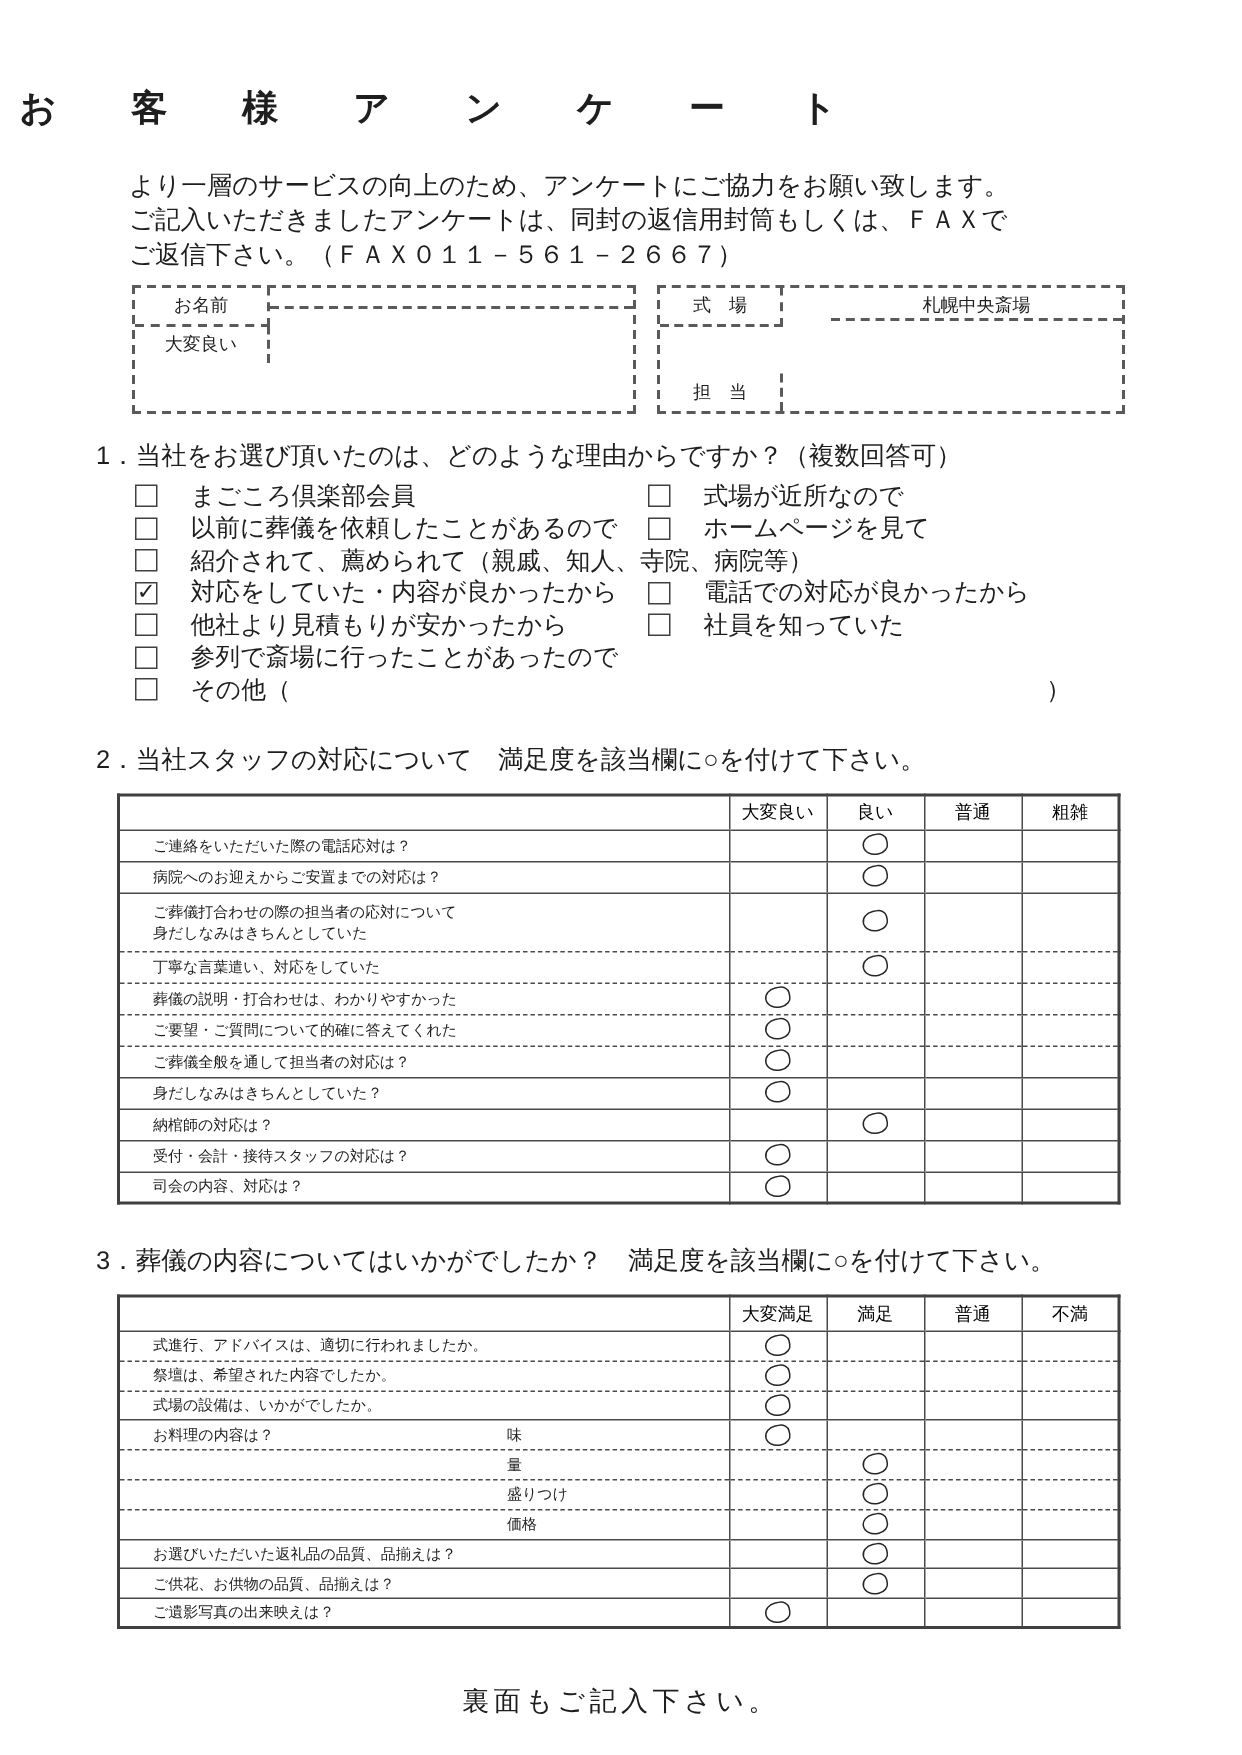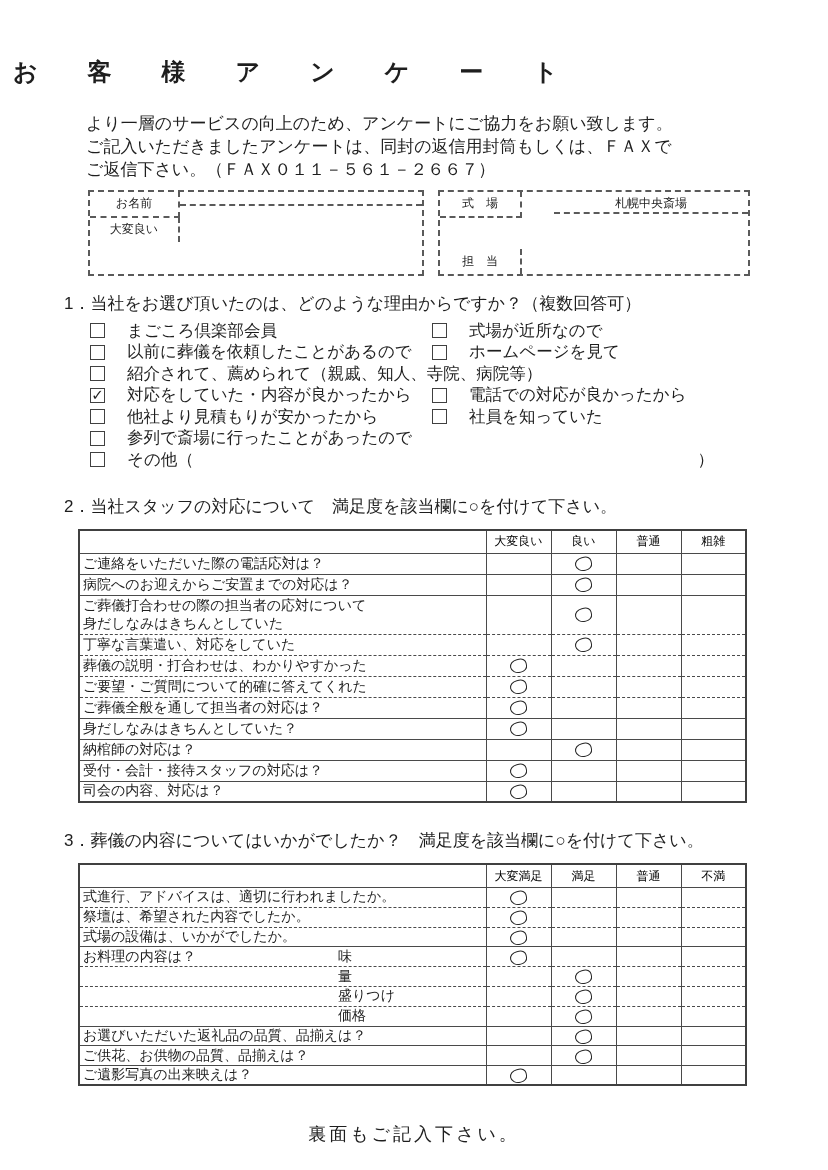--- a/index.html
+++ b/index.html
@@ -27,21 +27,21 @@
   .slot.right{flex:1;}
   .slot.plainslot{justify-content:flex-end;padding-right:44px;}
   .cb{width:13px;height:13px;border:1.5px solid #404040;display:inline-block;margin-right:22px;flex:none;
       font-size:15px;line-height:11px;text-align:center;color:#222;}
   .cblab{font-size:16.5px;}
   
   table.survey{border-collapse:collapse;margin:11px 0 0 78px;table-layout:fixed;width:667px;border:2px solid #404040;}
   table.survey td{border-left:1.3px solid #4a4a4a;border-bottom:1.3px solid #4a4a4a;padding:0;overflow:visible;}
   table.survey td:first-child{border-left:none;}
   table.survey tr:last-child td{border-bottom:none;}
-  table.survey td.q{font-size:14px;padding-left:3px;position:relative;white-space:nowrap;}
+  table.survey td.q{font-size:10px;padding-left:22px;position:relative;white-space:nowrap;}
   table.survey td.a{text-align:center;vertical-align:middle;}
   table.survey td.hd{font-size:12px;text-align:center;height:22px;padding-left:0;color:#000000;}
   table.survey tr{height:21px;}
   table.survey tr.dbl{height:39px;}
   table.survey tr.dash td{border-bottom:1.3px dashed #4a4a4a;}
   table.q3t tr{height:19.8px;}
   .sub{position:absolute;left:258px;top:50%;transform:translateY(-50%);}
   .circ{display:inline-block;width:15px;height:12px;border:1.7px solid #262626;
         border-radius:55% 45% 50% 60%;transform:rotate(-12deg);vertical-align:middle;}
   .footer{margin-top:36px;text-align:center;font-size:18px;letter-spacing:3px;}

